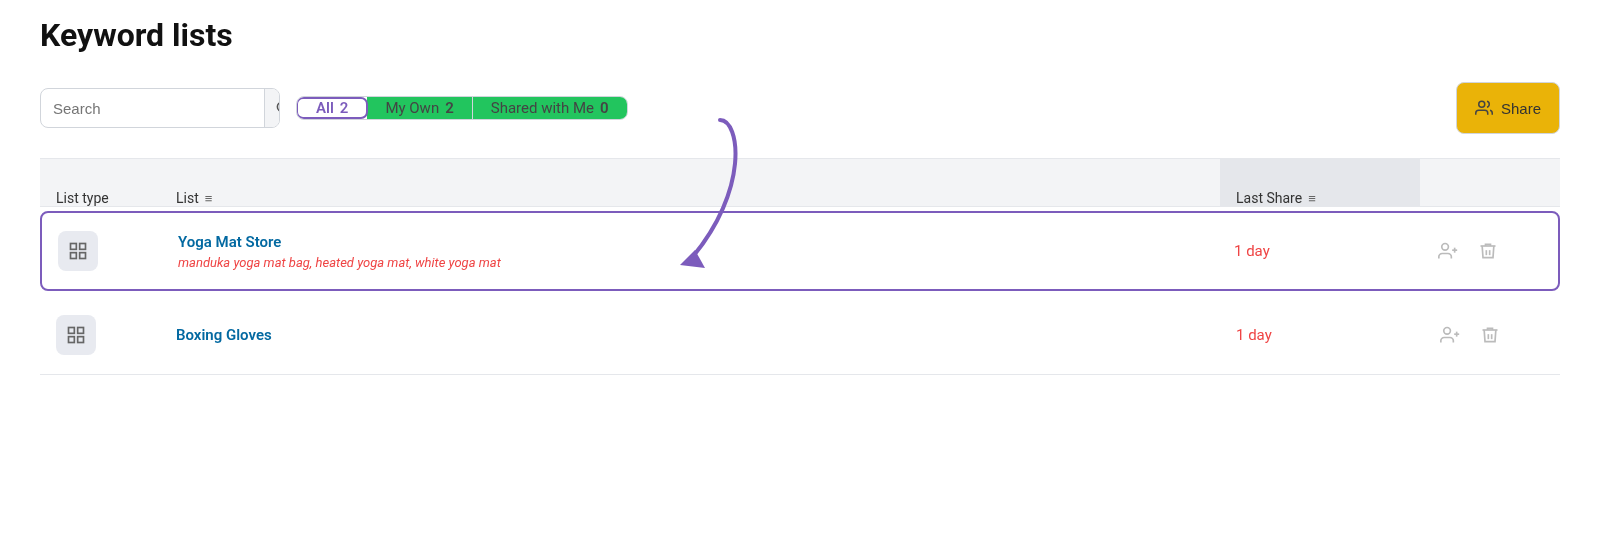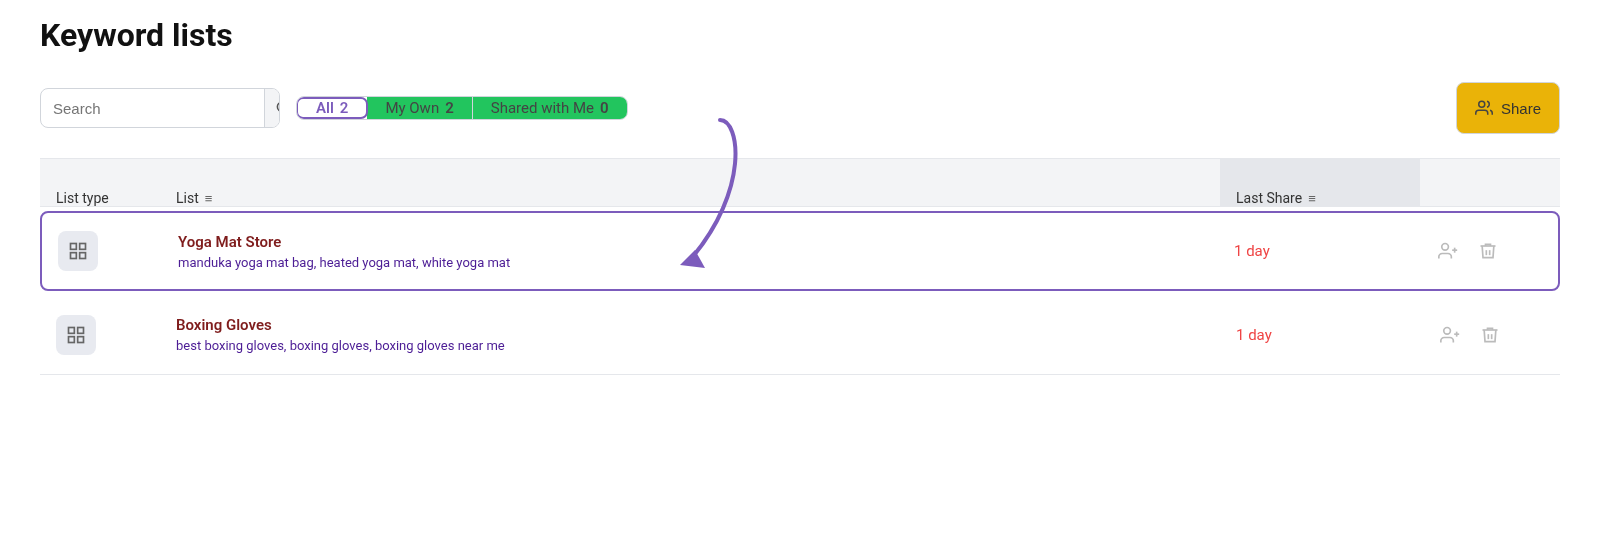--- a/index.html
+++ b/index.html
@@ -204,27 +204,28 @@
       background: #e8eaf0;
       display: flex;
       align-items: center;
       justify-content: center;
       flex-shrink: 0;
     }
 
     .list-name {
       font-size: 15px;
       font-weight: 600;
-      color: #7f1d1d;
+      color: #0369a1;
       cursor: pointer;
     }
 
     .list-keywords {
       font-size: 13px;
-      color: #4c1d95;
+      color: #ef4444;
+      font-style: italic;
     }
 
     .last-update-val {
       font-size: 15px;
       color: #ef4444;
     }
 
     .actions-cell {
       display: flex;
       align-items: center;
@@ -359,21 +360,20 @@
           <svg width="20" height="20" viewBox="0 0 24 24" fill="none" stroke="#666" stroke-width="2">
             <rect x="3" y="3" width="7" height="7"></rect>
             <rect x="14" y="3" width="7" height="7"></rect>
             <rect x="3" y="14" width="7" height="7"></rect>
             <rect x="14" y="14" width="7" height="7"></rect>
           </svg>
         </div>
       </div>
       <div class="td list-cell">
         <span class="list-name">Boxing Gloves</span>
-        <span class="list-keywords">best boxing gloves, boxing gloves, boxing gloves near me</span>
       </div>
       <div class="td">
         <span class="last-update-val">1 day</span>
       </div>
       <div class="td actions-cell">
         <button class="action-btn">
           <svg width="20" height="20" viewBox="0 0 24 24" fill="none" stroke="#bbb" stroke-width="2">
             <path d="M16 21v-2a4 4 0 0 0-4-4H5a4 4 0 0 0-4 4v2"></path>
             <circle cx="8.5" cy="7" r="4"></circle>
             <line x1="20" y1="8" x2="20" y2="14"></line>

